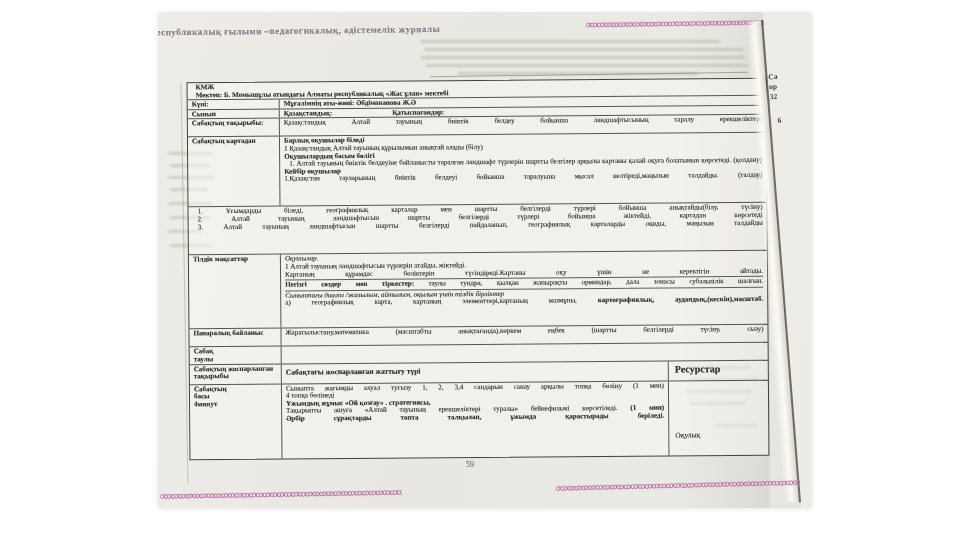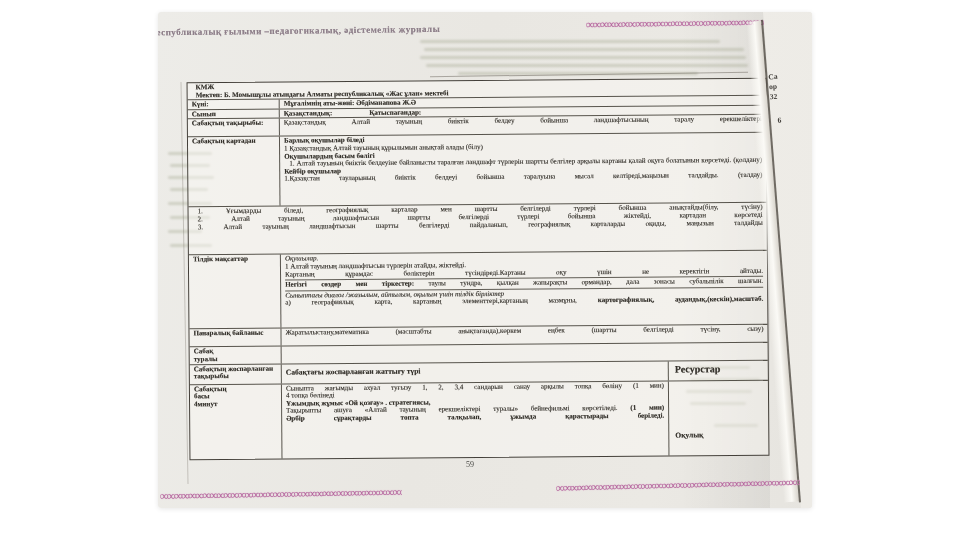--- a/index.html
+++ b/index.html
@@ -39,28 +39,28 @@
     font-weight:bold;padding:1px 3px 0 4px;box-sizing:border-box;white-space:pre-line;
     overflow:hidden;}
   .tcell{flex:1;padding:1px 4px 0 4px;box-sizing:border-box;overflow:hidden;}
   .rescell{width:100px;flex:0 0 100px;border-left:1px solid rgba(60,56,48,.85);
     padding:2px 3px 0 6px;box-sizing:border-box;overflow:hidden;}
   .b{font-weight:bold;}
   .i{font-style:italic;}
   .fill{text-align:justify;text-align-last:justify;}
   .num-item{padding-left:16px;text-indent:-11px;}
   .sep{border-bottom:1px solid rgba(60,56,48,.8);padding-bottom:1px;margin-bottom:1px;}
-  .gap2{margin-left:37px;}
+  .gap2{margin-left:60px;}
   
   .r1{min-height:16px;} .r2{min-height:9px;} .r3{min-height:9px;} .r4{min-height:18px;}
   .r5{min-height:70px;} .r6{min-height:48px;} .r7{min-height:74px;} .r8{min-height:18px;}
   .r9{min-height:17px;} .r10{min-height:20px;} .r11{min-height:74px;}
   .hdrmid{font-weight:bold;font-size:7.5px;padding-top:4px;}
   .hdrres{font-weight:bold;font-size:10px;padding-top:4px;}
-  .okulyk{padding-top:48px;font-size:7.5px;font-weight:bold;}
+  .okulyk{padding-top:48px;font-size:7.5px;}
   
   .pagenum{position:absolute;left:308px;top:448px;font-size:8px;color:#4a4a46;}
   
   .curl{position:absolute;left:588px;top:10px;width:15px;height:482px;
     transform:rotate(-4.5deg);transform-origin:top left;
     background:linear-gradient(90deg,rgba(250,249,245,0),#fbfaf6 55%,#d9d5cd 100%);}
   .fold{position:absolute;left:603px;top:8px;width:2px;height:484px;
     transform:rotate(-4.5deg);transform-origin:top left;background:rgba(70,64,56,.75);}
   .page2{position:absolute;left:0;top:0;width:654px;height:496px;
     clip-path:polygon(605px 0,654px 0,654px 496px,643px 496px);
@@ -174,21 +174,21 @@
         </div>
       </div>
 
       <div class="trow r8">
         <div class="tlabel">Пәнаралық байланыс</div>
         <div class="tcell fill">Жаратылыстану,математика (масштабты анықтағанда),көркем еңбек (шартты белгілерді түсіну, сызу)</div>
       </div>
 
       <div class="trow r9">
         <div class="tlabel">Сабақ
-туралы</div>
+таулы</div>
         <div class="tcell"></div>
       </div>
 
       <div class="trow r10">
         <div class="tlabel">Сабақтың жоспарланған тақырыбы</div>
         <div class="tcell hdrmid">Сабақтағы жоспарланған жаттығу түрі</div>
         <div class="rescell hdrres">Ресурстар</div>
       </div>
 
       <div class="trow r11">

